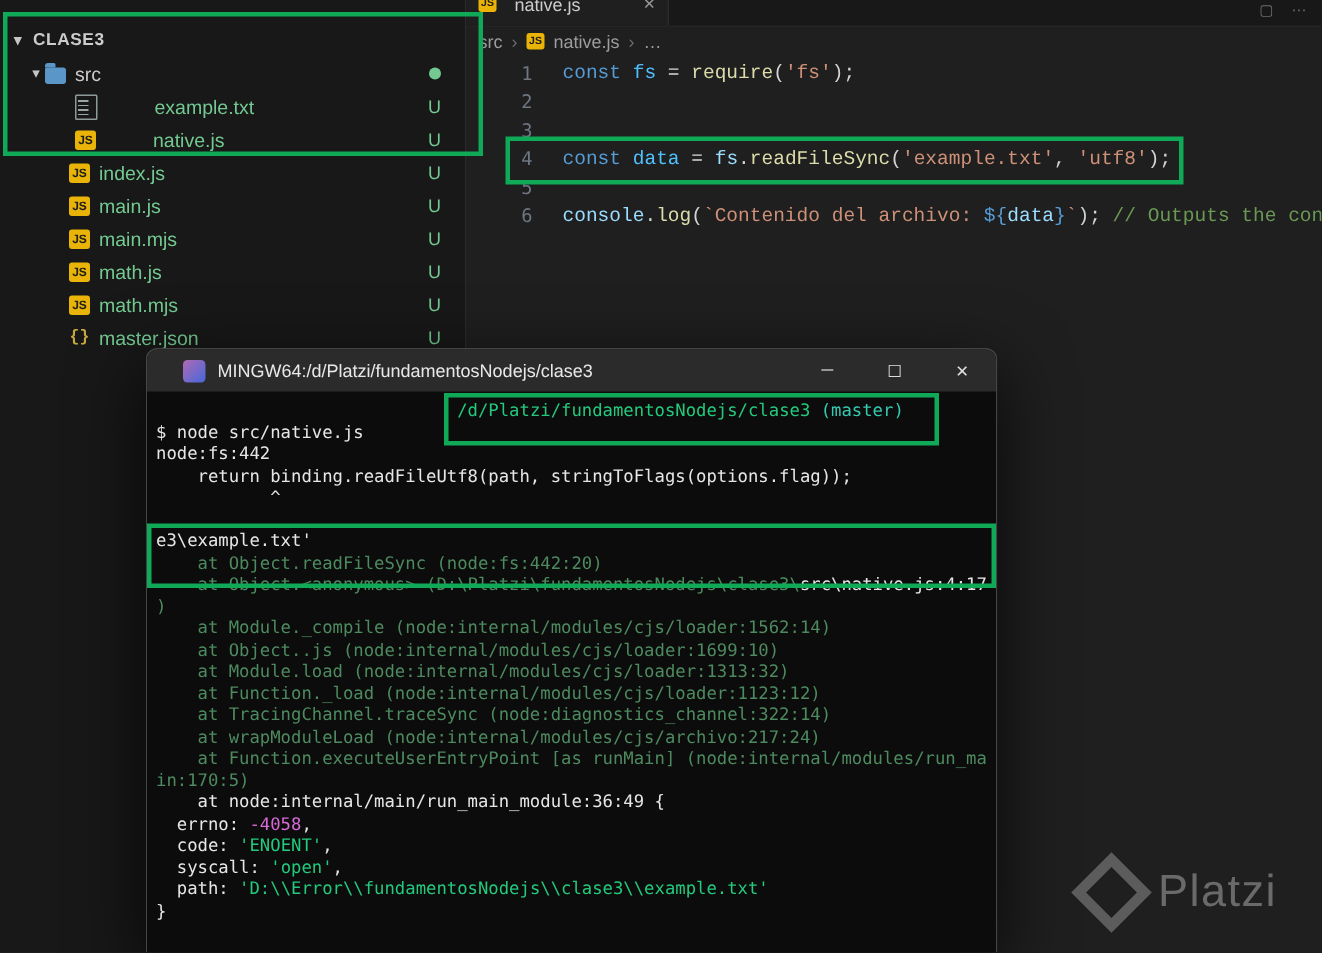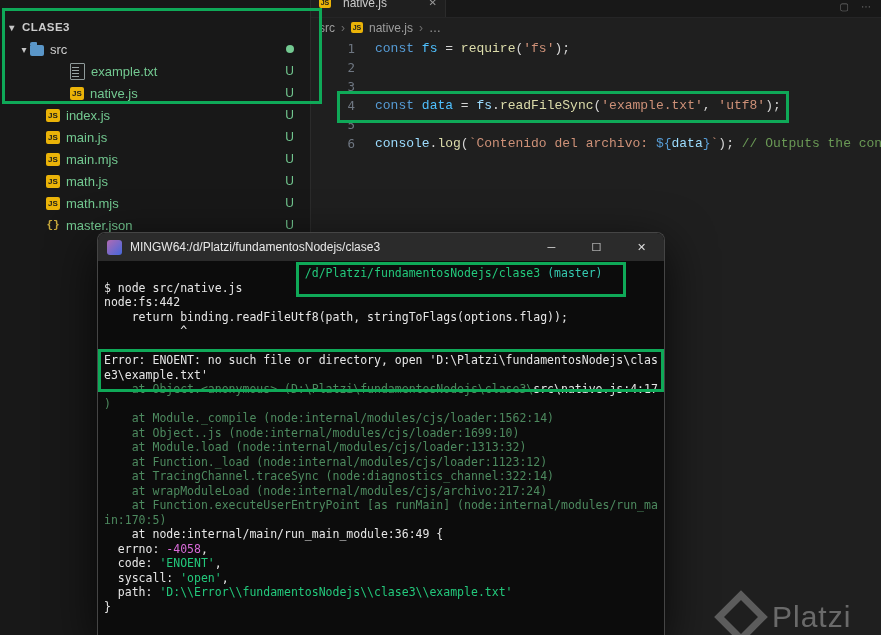--- a/index.html
+++ b/index.html
@@ -9,21 +9,21 @@
     --ann:#0fa958;--untracked:#73c991;
   }
   
   .sidebar{position:absolute;left:0;top:0;width:310px;height:635px;background:#181818;border-right:1px solid #2b2b2b;}
   .section-header{display:flex;align-items:center;height:22px;margin-top:16px;padding-left:6px;color:#cccccc;font-size:11.5px;font-weight:bold;letter-spacing:.4px;cursor:pointer;}
   .section-header .chev{margin-right:4px;}
   .chev{color:#c5c5c5;font-size:10px;width:12px;display:inline-flex;justify-content:center;}
   .trow{display:flex;align-items:center;height:22px;font-size:13px;color:#cccccc;cursor:pointer;white-space:nowrap;}
   .trow.folder1{padding-left:18px;}
   .trow.file1{padding-left:46px;}
-  .trow.file2{padding-left:70px;}
+  .trow.file2{padding-left:50px;gap:32px;}
   .fname{margin-left:0;}
   .fname.untracked{color:var(--untracked);}
   .ficon{flex-shrink:0;margin-right:6px;display:inline-flex;align-items:center;justify-content:center;}
   .ficon.js{width:14px;height:13px;background:#eab308;color:#20201a;font-size:8px;font-weight:bold;border-radius:2px;font-family:"Liberation Sans",sans-serif;}
   .ficon.json{width:14px;height:13px;color:#c7a93c;font-size:11px;font-weight:bold;font-family:"Liberation Mono",monospace;}
   .ficon.folder{width:14px;height:11px;background:#5a96c8;border-radius:1px 2px 2px 2px;position:relative;margin-top:2px;}
   .ficon.folder::before{content:"";position:absolute;left:0;top:-3px;width:7px;height:3px;background:#5a96c8;border-radius:2px 1px 0 0;}
   .ficon.txt{width:11px;height:13px;border:1px solid #8f9a9a;border-radius:1px;background:
     repeating-linear-gradient(to bottom,transparent 0 2px,#9aa5a5 2px 3px);background-size:7px 100%;background-position:1px 1px;background-repeat:no-repeat;background-clip:content-box;padding:1px;}
   .badge{margin-left:auto;margin-right:16px;color:var(--untracked);font-size:12px;}
@@ -40,36 +40,36 @@
   .bc-item{cursor:pointer;}
   .bc-sep{color:#6d6d6d;}
   .codearea{padding-top:2px;font-family:"DejaVu Sans Mono","Liberation Mono",monospace;font-size:13px;}
   .cline{display:flex;height:19px;align-items:center;}
   .lnum{width:44px;text-align:right;padding-right:20px;color:#6e7681;font-size:12.5px;flex-shrink:0;}
   .ltext{white-space:pre;font-family:Liberation Mono, monospace;}
   .tk-kw{color:#569cd6}.tk-vr{color:#4fc1ff}.tk-ob{color:#9cdcfe}.tk-fn{color:#dcdcaa}
   .tk-st{color:#ce9178}.tk-pu{color:#d4d4d4}.tk-cm{color:#6a9955}.tk-tp{color:#569cd6}
   
   .terminal{position:absolute;left:97px;top:232px;width:568px;height:403px;background:#0c0c0c;border:1px solid #454545;border-bottom:none;border-radius:8px 8px 0 0;box-shadow:0 14px 48px rgba(0,0,0,.75);z-index:5;overflow:hidden;box-sizing:border-box;}
-  .term-titlebar{height:28px;background:#2b2b2b;display:flex;align-items:center;padding-left:9px;gap:8px;border-radius:7px 7px 0 0;}
+  .term-titlebar{height:28px;background:#2b2b2b;display:flex;align-items:center;padding-left:24px;gap:8px;border-radius:7px 7px 0 0;}
   .term-icon{width:15px;height:15px;border-radius:3px;background:linear-gradient(135deg,#b06ab3 0%,#4568dc 100%);flex-shrink:0;}
   .term-title{color:#e8e8e8;font-size:12px;white-space:nowrap;}
   .win-controls{margin-left:auto;display:flex;height:100%;}
   .wbtn{width:45px;display:flex;align-items:center;justify-content:center;color:#dddddd;font-size:11px;cursor:pointer;}
   .term-body{padding:5px 6px;font-family:"DejaVu Sans Mono","Liberation Mono",monospace;font-size:11.5px;line-height:14.5px;cursor:text;}
   .tline{height:14.5px;white-space:pre;}
   .tc-wh{color:#e6e6e6}.tc-dim{color:#4d8a5f}.tc-grn{color:#23c97c}.tc-cyn{color:#35c9b0}.tc-mag{color:#d86ad8}
   
   .ann{position:absolute;border:3px solid var(--ann);z-index:9;pointer-events:none;box-sizing:border-box;}
   #ann-explorer{left:2px;top:8px;width:320px;height:96px;}
   #ann-code{left:337px;top:91px;width:452px;height:32px;}
   #ann-prompt{left:296px;top:262px;width:330px;height:35px;}
   #ann-error{left:98px;top:349px;width:566px;height:43px;}
   
-  .watermark{position:absolute;left:722px;top:576px;display:flex;align-items:center;gap:12px;z-index:8;opacity:.5;margin-top:22px;}
+  .watermark{position:absolute;left:722px;top:576px;display:flex;align-items:center;gap:12px;z-index:8;opacity:.5;}
   .wm-diamond{width:24px;height:24px;border:7px solid #9a9a9a;transform:rotate(45deg);flex-shrink:0;}
   .wm-text{font-size:30px;color:#b5b5b5;letter-spacing:1px;}
 </style>
 </head>
 <body style="--ann: #0fa958; --untracked: #73c991;">
 
 <div class="sidebar">
   <div class="section-header">
     <span class="chev">▾</span>
     <span>CLASE3</span>
@@ -182,22 +182,22 @@
       <span class="wbtn">✕</span>
     </span>
   </div>
   <div id="termlines" class="term-body">
       <div class="tline"><span>                             </span><span class="tc-grn">/d/Platzi/fundamentosNodejs/clase3 </span><span class="tc-cyn">(master)</span></div>
       <div class="tline"><span class="tc-wh">$ node src/native.js</span></div>
       <div class="tline"><span class="tc-wh">node:fs:442</span></div>
       <div class="tline"><span class="tc-wh">    return binding.readFileUtf8(path, stringToFlags(options.flag));</span></div>
       <div class="tline"><span class="tc-wh">           ^</span></div>
       <div class="tline"></div>
-      <div class="tline"><span class="tc-wh">Error: ENOENT: no such file or directory, open 'D:\Platzi\fundamentosNodejs\clas</span></div>
       <div class="tline"><span class="tc-wh">e3\example.txt'</span></div>
+      <div class="tline"><span class="tc-dim">    at Object.readFileSync (node:fs:442:20)</span></div>
       <div class="tline"><span class="tc-dim">    at Object.&lt;anonymous&gt; (D:\Platzi\fundamentosNodejs\clase3\</span><span class="tc-wh">src\native.js:4:17</span></div>
       <div class="tline"><span class="tc-dim">)</span></div>
       <div class="tline"><span class="tc-dim">    at Module._compile (node:internal/modules/cjs/loader:1562:14)</span></div>
       <div class="tline"><span class="tc-dim">    at Object..js (node:internal/modules/cjs/loader:1699:10)</span></div>
       <div class="tline"><span class="tc-dim">    at Module.load (node:internal/modules/cjs/loader:1313:32)</span></div>
       <div class="tline"><span class="tc-dim">    at Function._load (node:internal/modules/cjs/loader:1123:12)</span></div>
       <div class="tline"><span class="tc-dim">    at TracingChannel.traceSync (node:diagnostics_channel:322:14)</span></div>
       <div class="tline"><span class="tc-dim">    at wrapModuleLoad (node:internal/modules/cjs/archivo:217:24)</span></div>
       <div class="tline"><span class="tc-dim">    at Function.executeUserEntryPoint [as runMain] (node:internal/modules/run_ma</span></div>
       <div class="tline"><span class="tc-dim">in:170:5)</span></div>

